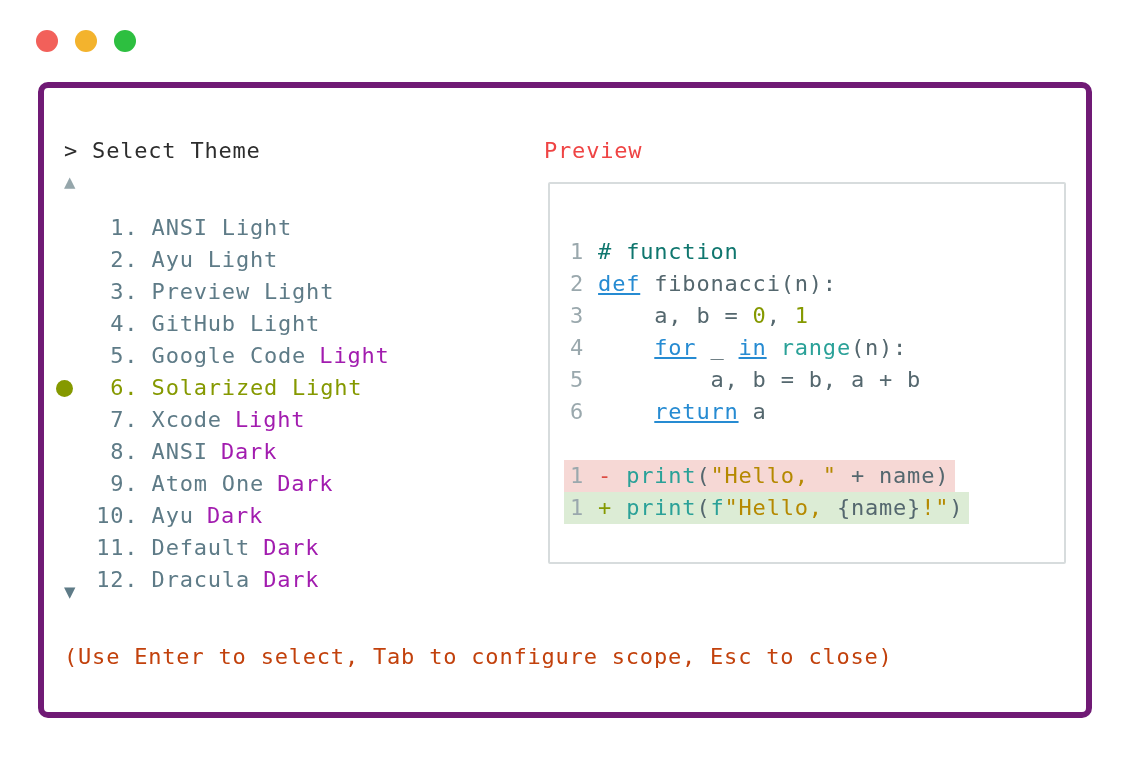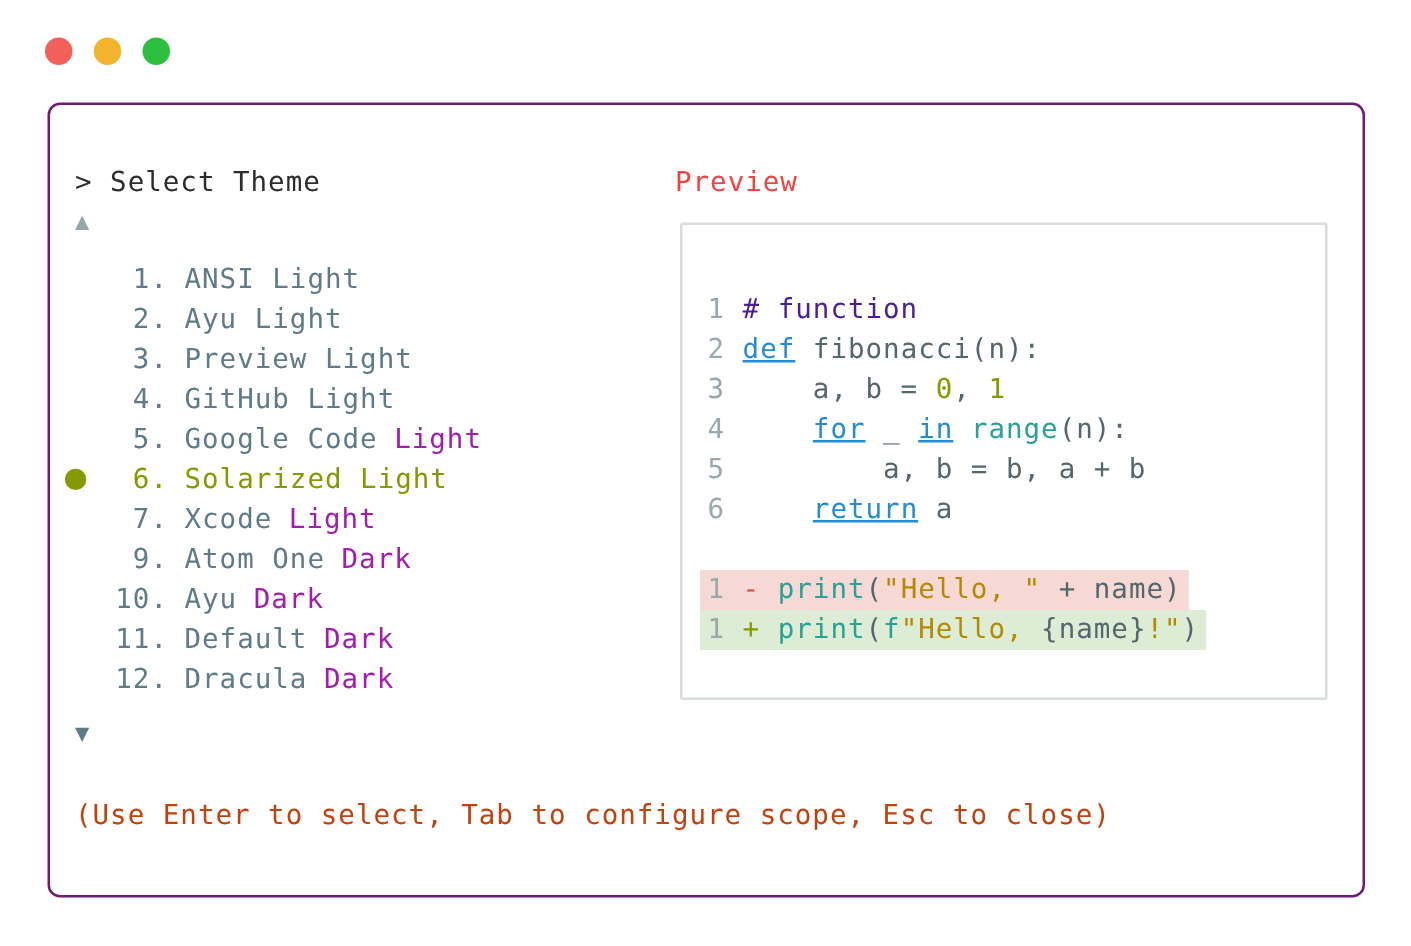--- a/index.html
+++ b/index.html
@@ -7,21 +7,21 @@
     width:1129px;height:757px;background:#ffffff;position:relative;overflow:hidden;
     font-family:"DejaVu Sans Mono","DejaVu Sans",monospace;
     font-size:22px;letter-spacing:0.8px;color:#5e7b87;
   }
   
   .traffic{position:absolute;left:36px;top:30px;display:flex;gap:17px;}
   .light{width:22px;height:22px;border-radius:50%;}
   
   .panel{
     position:absolute;left:38px;top:82px;width:1054px;height:636px;
-    box-sizing:border-box;border:2px solid #701a75;border-radius:10px;background:#fff;
+    box-sizing:border-box;border:6px solid #701a75;border-radius:10px;background:#fff;
   }
   .prompt-title{position:absolute;left:20px;top:50px;color:#2d2d2d;white-space:pre;}
   .scroll-up{position:absolute;left:20px;top:82px;color:#95a6ab;font-size:19px;cursor:default;}
   .scroll-down{position:absolute;left:20px;top:492px;color:#5e7b87;font-size:19px;cursor:default;}
   .theme-list{position:absolute;left:0;top:124px;width:500px;}
   .row{height:32px;line-height:32px;white-space:pre;padding-left:12px;}
   .row .bullet{display:inline-block;width:40px;}
   .row .dot{display:inline-block;width:17px;height:17px;border-radius:50%;background:#859900;vertical-align:-2px;}
   .row .num{display:inline-block;width:3.2ch;text-align:right;margin-right:1ch;}
   .row .name{color:#5e7b87;}
@@ -34,21 +34,21 @@
     position:absolute;left:504px;top:94px;width:518px;height:382px;
     box-sizing:border-box;border:2px solid #d7dcdd;border-radius:2px;background:#fff;
   }
   .preview-code{padding:52px 0 0 20px;}
   .code-line{height:32px;line-height:32px;white-space:pre;color:#54676e;}
   .code-line .wrap{display:inline-block;height:32px;padding:0 6px;margin-left:-6px;}
   .code-line.removed .wrap{background:#f6d8d5;}
   .code-line.added .wrap{background:#dcecd5;}
   .ln{color:#9aa8ad;}
   .tk-plain{color:#54676e;text-align:center;}
-  .tk-comment{color:#4c1d95;}
+  .tk-comment{color:#0f766e;}
   .tk-keyword{color:#268bd2;text-decoration:underline;}
   .tk-builtin{color:#2aa198;}
   .tk-string{color:#b58900;}
   .tk-number{color:#859900;}
   .tk-minus{color:#dc4b42;}
   .tk-plus{color:#859900;}
 </style>
 </head>
 <body>
 
@@ -62,20 +62,21 @@
   <div class="prompt-title">&gt; Select Theme</div>
   <div class="scroll-up">▲</div>
   <div class="theme-list">
       <div class="row"><span class="bullet"></span><span class="num">1.</span><span class="name">ANSI Light</span></div>
       <div class="row"><span class="bullet"></span><span class="num">2.</span><span class="name">Ayu Light</span></div>
       <div class="row"><span class="bullet"></span><span class="num">3.</span><span class="name">Preview Light</span></div>
       <div class="row"><span class="bullet"></span><span class="num">4.</span><span class="name">GitHub Light</span></div>
       <div class="row"><span class="bullet"></span><span class="num">5.</span><span class="name">Google Code</span><span class="variant">Light</span></div>
       <div class="row selected"><span class="bullet"><span class="dot"></span></span><span class="num">6.</span><span class="name">Solarized Light</span></div>
       <div class="row"><span class="bullet"></span><span class="num">7.</span><span class="name">Xcode</span><span class="variant">Light</span></div>
+      <div class="row"><span class="bullet"></span><span class="num">8.</span><span class="name">ANSI</span><span class="variant">Dark</span></div>
       <div class="row"><span class="bullet"></span><span class="num">9.</span><span class="name">Atom One</span><span class="variant">Dark</span></div>
       <div class="row"><span class="bullet"></span><span class="num">10.</span><span class="name">Ayu</span><span class="variant">Dark</span></div>
       <div class="row"><span class="bullet"></span><span class="num">11.</span><span class="name">Default</span><span class="variant">Dark</span></div>
       <div class="row"><span class="bullet"></span><span class="num">12.</span><span class="name">Dracula</span><span class="variant">Dark</span></div>
     </div>
   <div class="scroll-down">▼</div>
   <div class="hint">(Use Enter to select, Tab to configure scope, Esc to close)</div>
 
   <div class="preview-title">Preview</div>
   <div class="preview-box">

